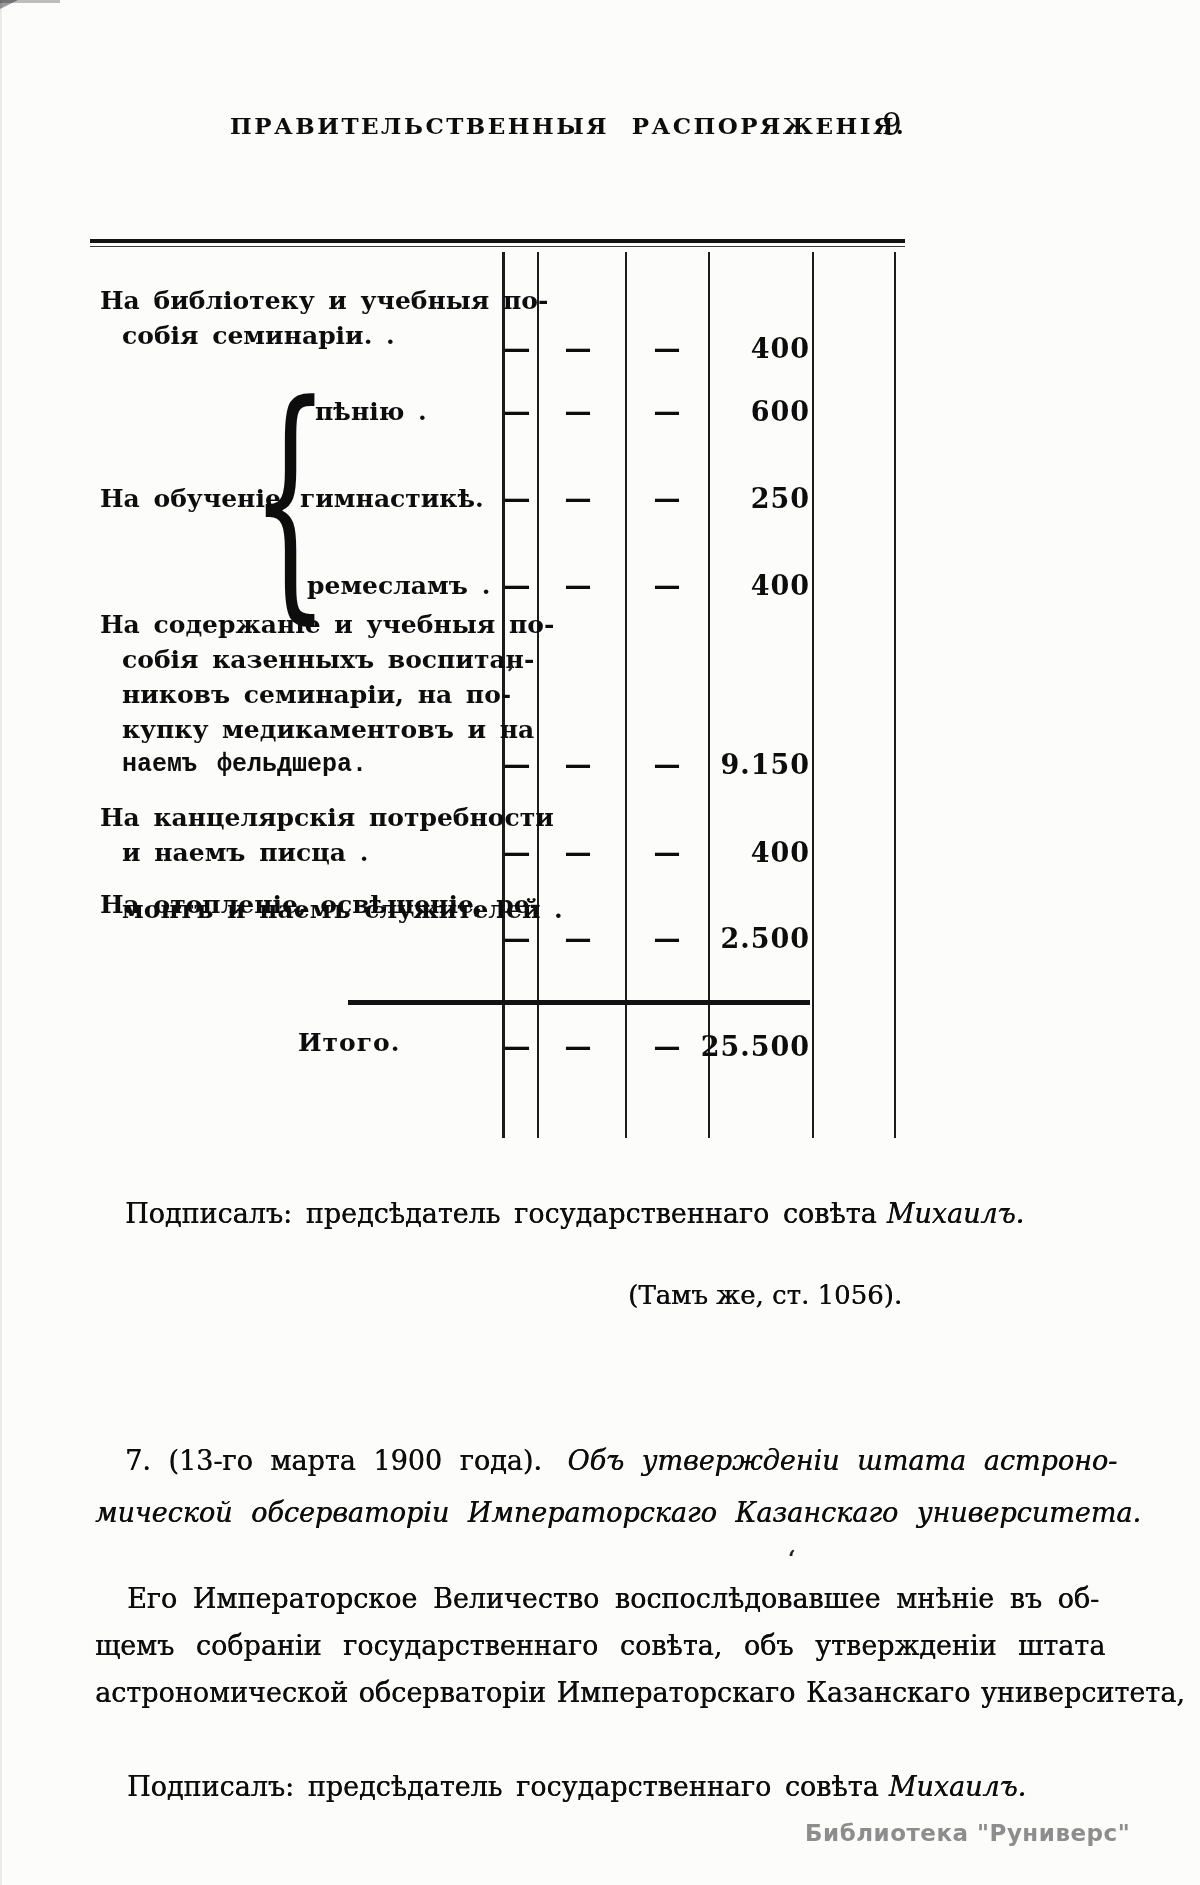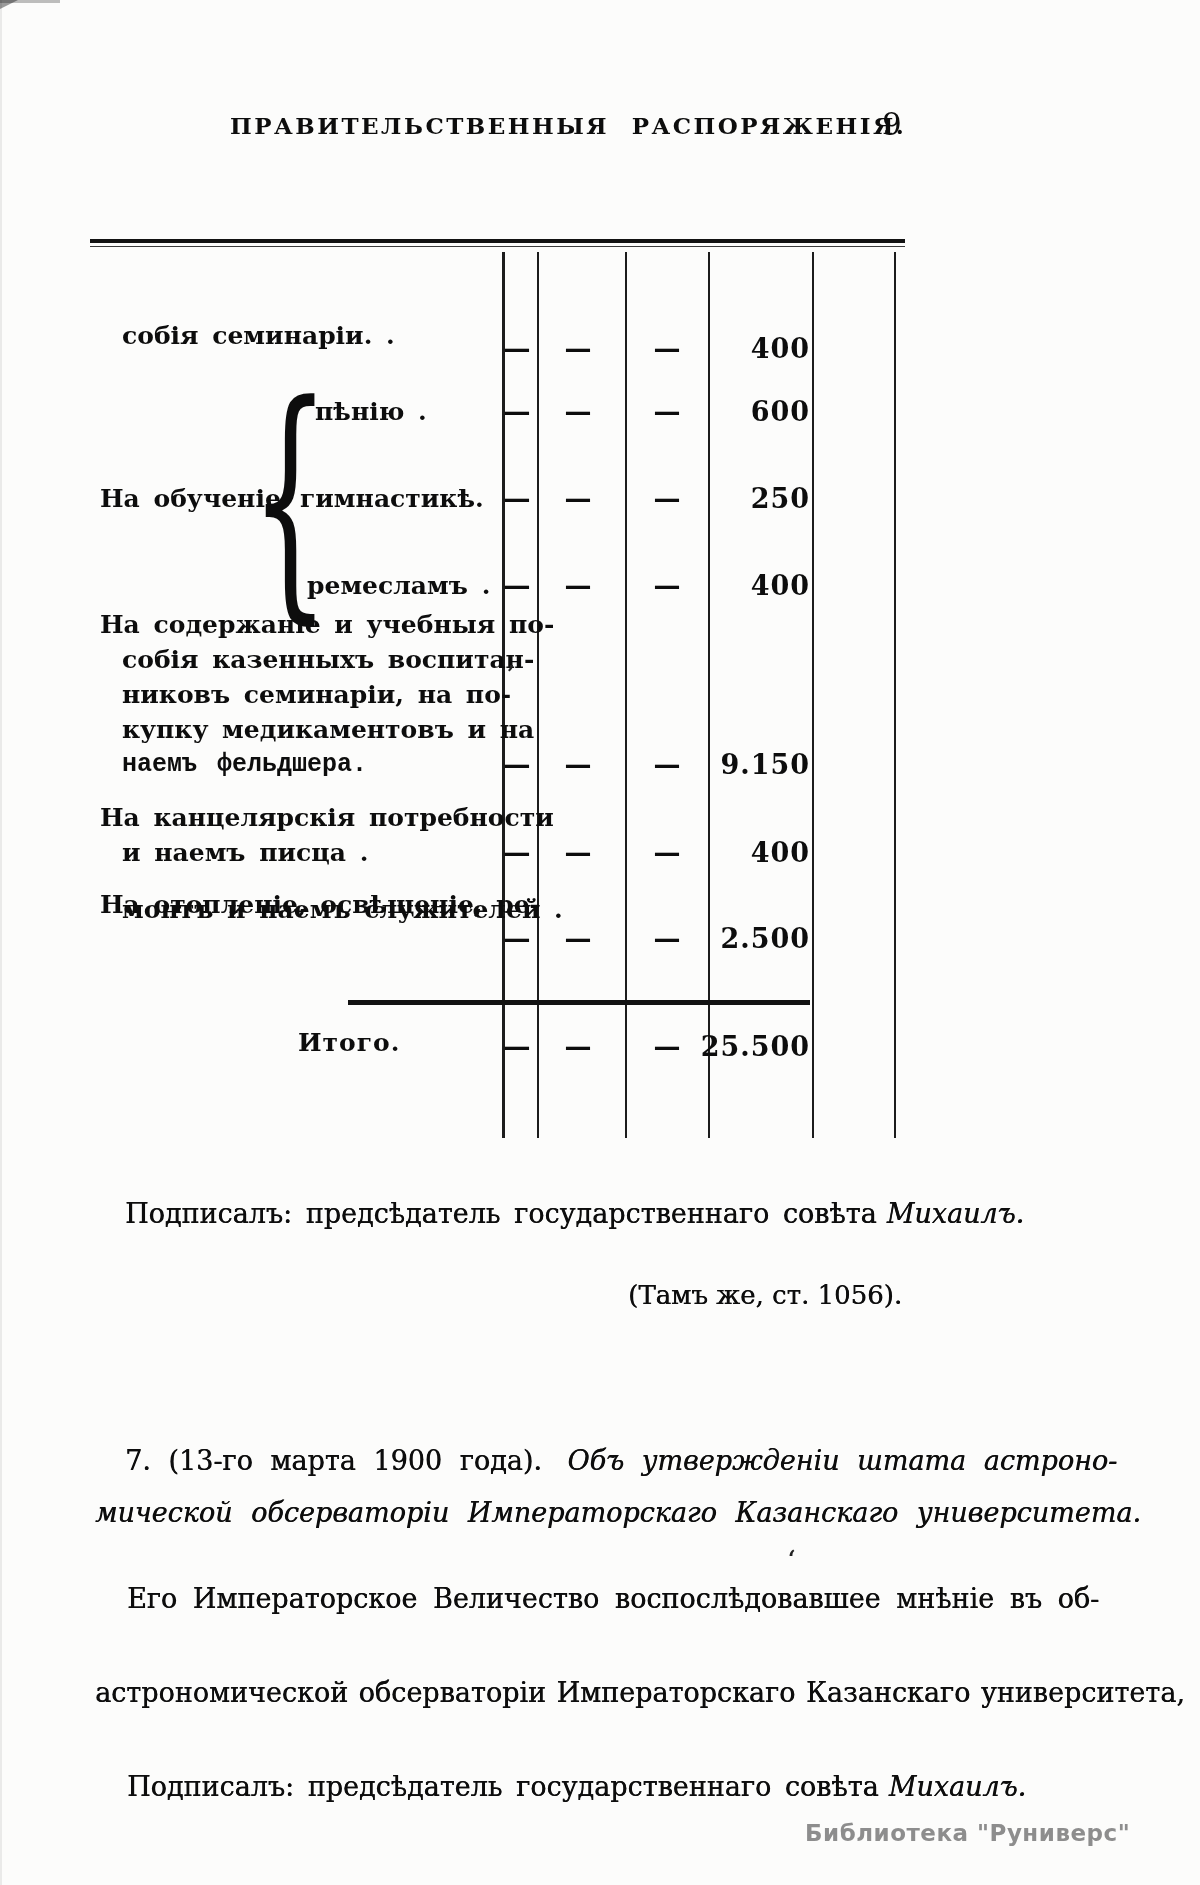--- a/index.html
+++ b/index.html
@@ -80,20 +80,21 @@
 
   <div class="rule-top-thick"></div>
   <div class="rule-top-thin"></div>
   <div class="vline v1"></div>
   <div class="vline v2"></div>
   <div class="vline v3"></div>
   <div class="vline v4"></div>
   <div class="vline v5"></div>
   <div class="vline v6"></div>
 
+  <div class="tbl-label" style="left:100px; top:284px;">На библіотеку и учебныя по-</div>
   <div class="tbl-label" style="left:122px; top:319px;">собія семинаріи. .</div>
   <div class="amt-line" style="top:332px;">
     <span class="dash d1">—</span>
     <span class="dash d2">—</span>
     <span class="dash d3">—</span>
     <span class="amount">400</span>
   </div>
 
   <div class="tbl-label" style="left:100px; top:482px;">На обученіе</div>
   <div class="brace">{</div>
@@ -168,20 +169,21 @@
   <div class="body-line cit" style="left:600px; top:1280px;">(Тамъ же, ст. 1056).</div>
 
   <div class="body-line" style="left:125px; top:1445px; word-spacing:9px;">
     <span>7. (13-го марта 1900 года).</span>
     <span class="it" style="margin-left:8px;">Объ утвержденіи штата астроно-</span>
   </div>
   <div class="body-line it" style="left:95px; top:1497px; word-spacing:10px;">мической обсерваторіи Императорскаго Казанскаго университета.</div>
   <div class="ink-dot" style="left:788px; top:1545px;">‘</div>
 
   <div class="body-line" style="left:127px; top:1583px; word-spacing:7px;">Его Императорское Величество воспослѣдовавшее мнѣніе въ об-</div>
+  <div class="body-line" style="left:95px;  top:1630px; word-spacing:13px;">щемъ собраніи государственнаго совѣта, объ утвержденіи штата</div>
   <div class="body-line" style="left:95px;  top:1677px; word-spacing:2px;">астрономической обсерваторіи Императорскаго Казанскаго университета,</div>
   <div class="body-line" style="left:127px; top:1771px; word-spacing:5px;">
     <span>Подписалъ: предсѣдатель государственнаго совѣта</span><span class="sig-name">Михаилъ.</span>
   </div>
 
   <div class="watermark">Библиотека "Руниверс"</div>
 
 </div>
 
 </body></html>

